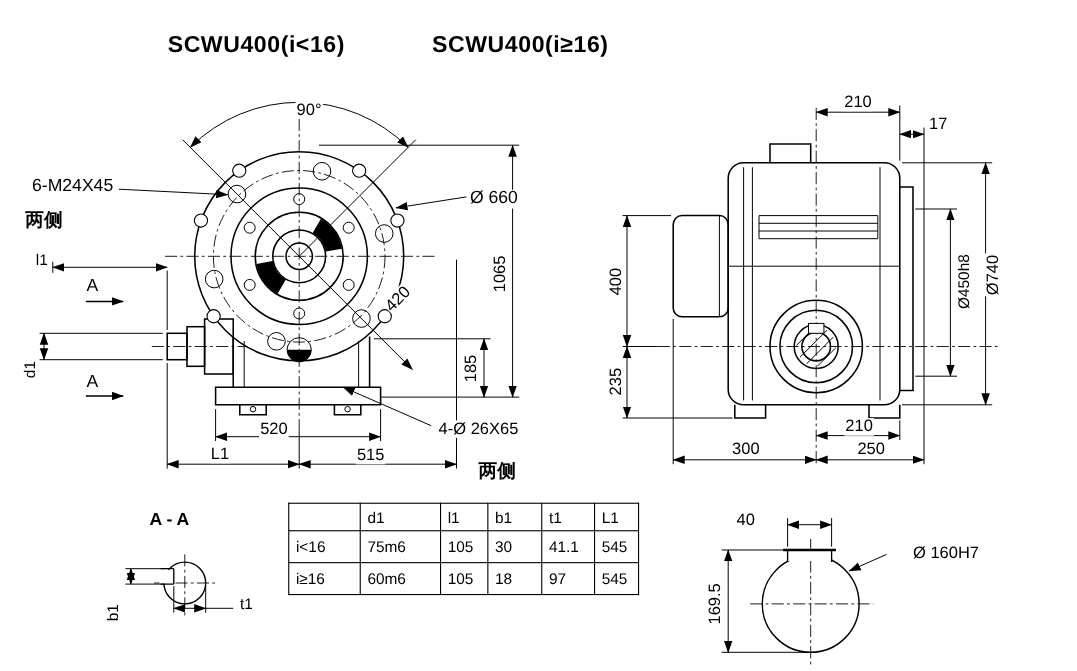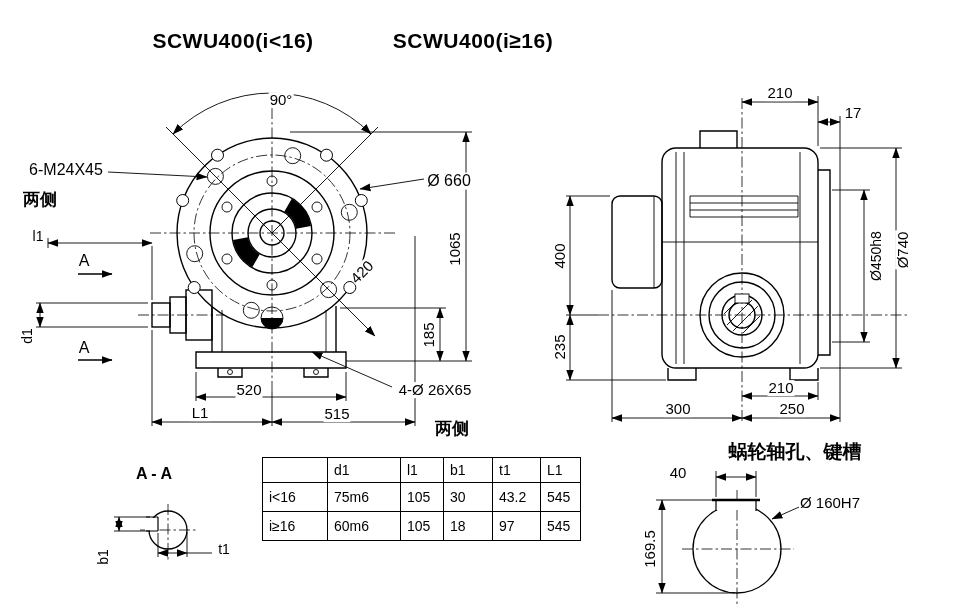--- a/index.html
+++ b/index.html
@@ -278,23 +278,22 @@
 <div class="lbl v s14" style="left:876px;top:256px;">Ø450h8</div>
 <div class="lbl v" style="left:903px;top:250px;">Ø740</div>
 <div class="lbl" style="left:781px;top:388px;">210</div>
 <div class="lbl" style="left:678px;top:409px;">300</div>
 <div class="lbl" style="left:792px;top:409px;">250</div>
 
 <div class="lbl s16" style="left:130px;top:474px;font-weight:bold;background:transparent;margin-left:24px;">A - A</div>
 <div class="lbl v s14" style="left:103px;top:557px;">b1</div>
 <div class="lbl s14" style="left:224px;top:549px;">t1</div>
 
-<div class="lbl big-cjk" style="left:795px;top:452px;">蜗轮轴孔、键槽</div>
 <div class="lbl" style="left:678px;top:473px;">40</div>
-<div class="lbl" style="left:830px;top:503px;text-align:right;">Ø 160H7</div>
+<div class="lbl" style="left:860px;top:503px;text-align:right;">Ø 160H7</div>
 <div class="lbl v" style="left:650px;top:549px;">169.5</div>
 
 <table class="spec">
   <colgroup>
     <col style="width:65px">
         <col style="width:73px">
         <col style="width:43px">
     <col style="width:49px">
         <col style="width:48px">
         <col style="width:40px">
@@ -306,21 +305,21 @@
     <td>l1</td>
     <td>b1</td>
     <td>t1</td>
     <td>L1</td>
   </tr>
   <tr class="row">
     <td>i&lt;16</td>
     <td>75m6</td>
     <td>105</td>
     <td>30</td>
-    <td>43.2</td>
+    <td>41.1</td>
     <td>545</td>
   </tr>
   <tr class="row">
     <td>i≥16</td>
     <td>60m6</td>
     <td>105</td>
     <td>18</td>
     <td>97</td>
     <td>545</td>
   </tr>

